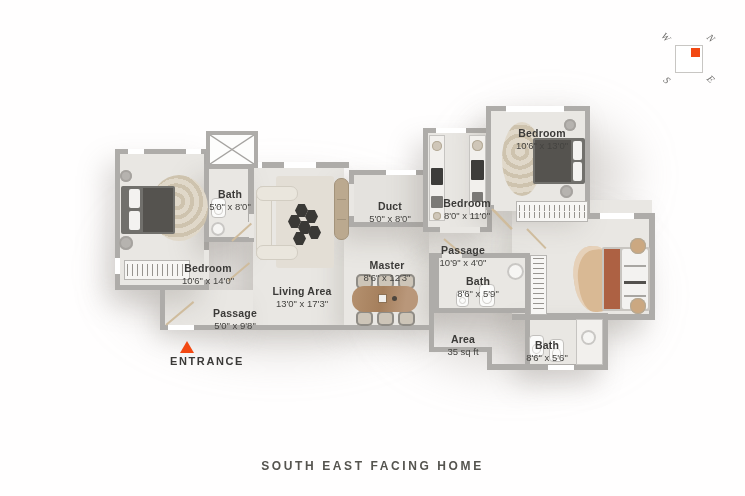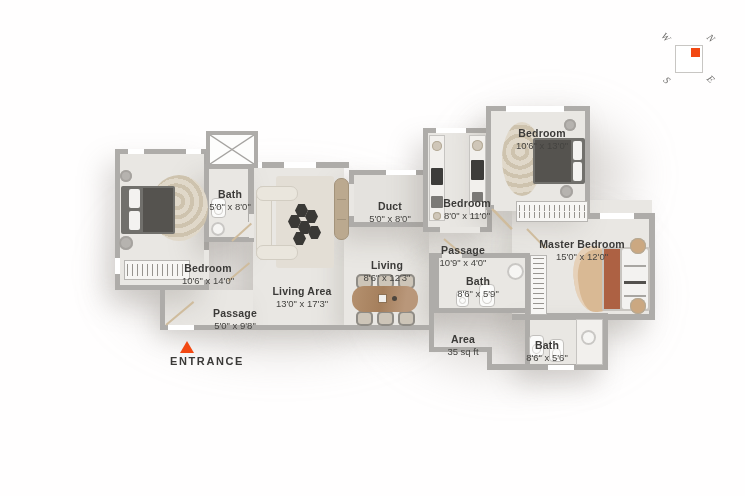--- a/index.html
+++ b/index.html
@@ -248,30 +248,26 @@
   </div>
   <div class="label" style="left:542px;top:111px;">
     <span class="rname">Bedroom</span>
     <span class="rdims">10'6" x 13'0"</span>
   </div>
   <div class="label" style="left:463px;top:228px;">
     <span class="rname">Passage</span>
     <span class="rdims">10'9" x 4'0"</span>
   </div>
   <div class="label" style="left:387px;top:243px;">
-    <span class="rname">Living</span>
+    <span class="rname">Master</span>
     <span class="rdims">8'6" x 12'3"</span>
   </div>
   <div class="label" style="left:478px;top:259px;">
     <span class="rname">Bath</span>
     <span class="rdims">8'6" x 5'9"</span>
-  </div>
-  <div class="label" style="left:582px;top:222px;">
-    <span class="rname">Master Bedroom</span>
-    <span class="rdims">15'0" x 12'0"</span>
   </div>
   <div class="label" style="left:463px;top:317px;">
     <span class="rname">Area</span>
     <span class="rdims">35 sq ft</span>
   </div>
   <div class="label" style="left:547px;top:323px;">
     <span class="rname">Bath</span>
     <span class="rdims">8'6" x 5'6"</span>
   </div>
 
@@ -279,14 +275,15 @@
   <div class="entr-label" style="left:207px;top:355px;">ENTRANCE</div>
 
   <div class="compass-box" style="left:675px;top:45px;">
     <div class="compass-sq"></div>
   </div>
   <div class="compass-letter" style="left:666px;top:37px;">W</div>
   <div class="compass-letter" style="left:711px;top:38px;">N</div>
   <div class="compass-letter" style="left:667px;top:80px;">S</div>
   <div class="compass-letter" style="left:711px;top:79px;">E</div>
 
+  <div class="caption" style="top:459px;">SOUTH EAST FACING HOME</div>
 
 </div>
 
 </body></html>

